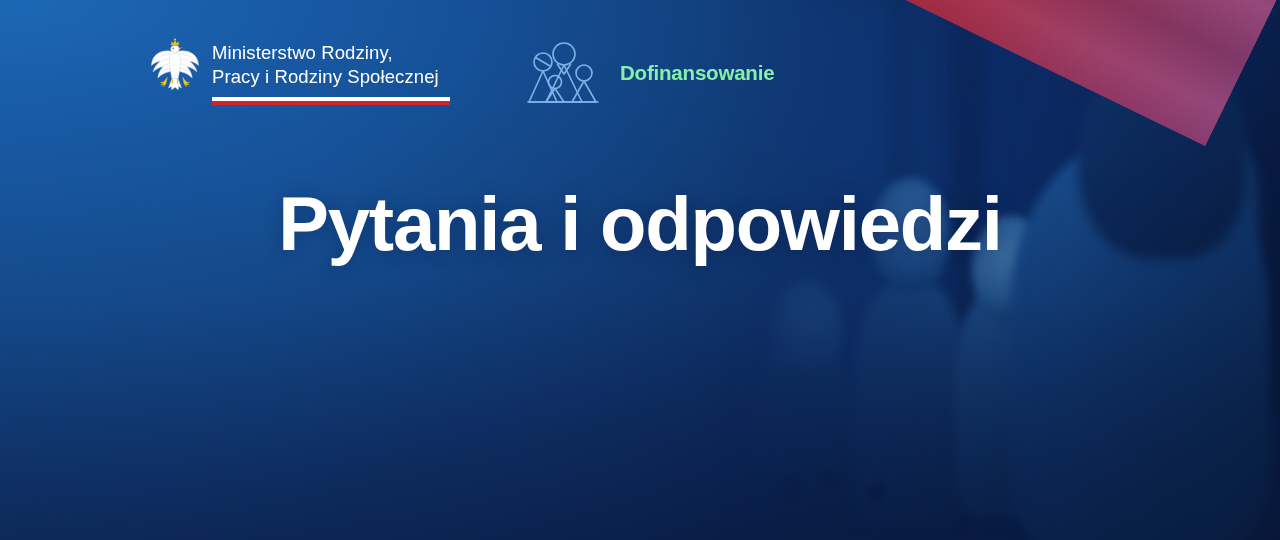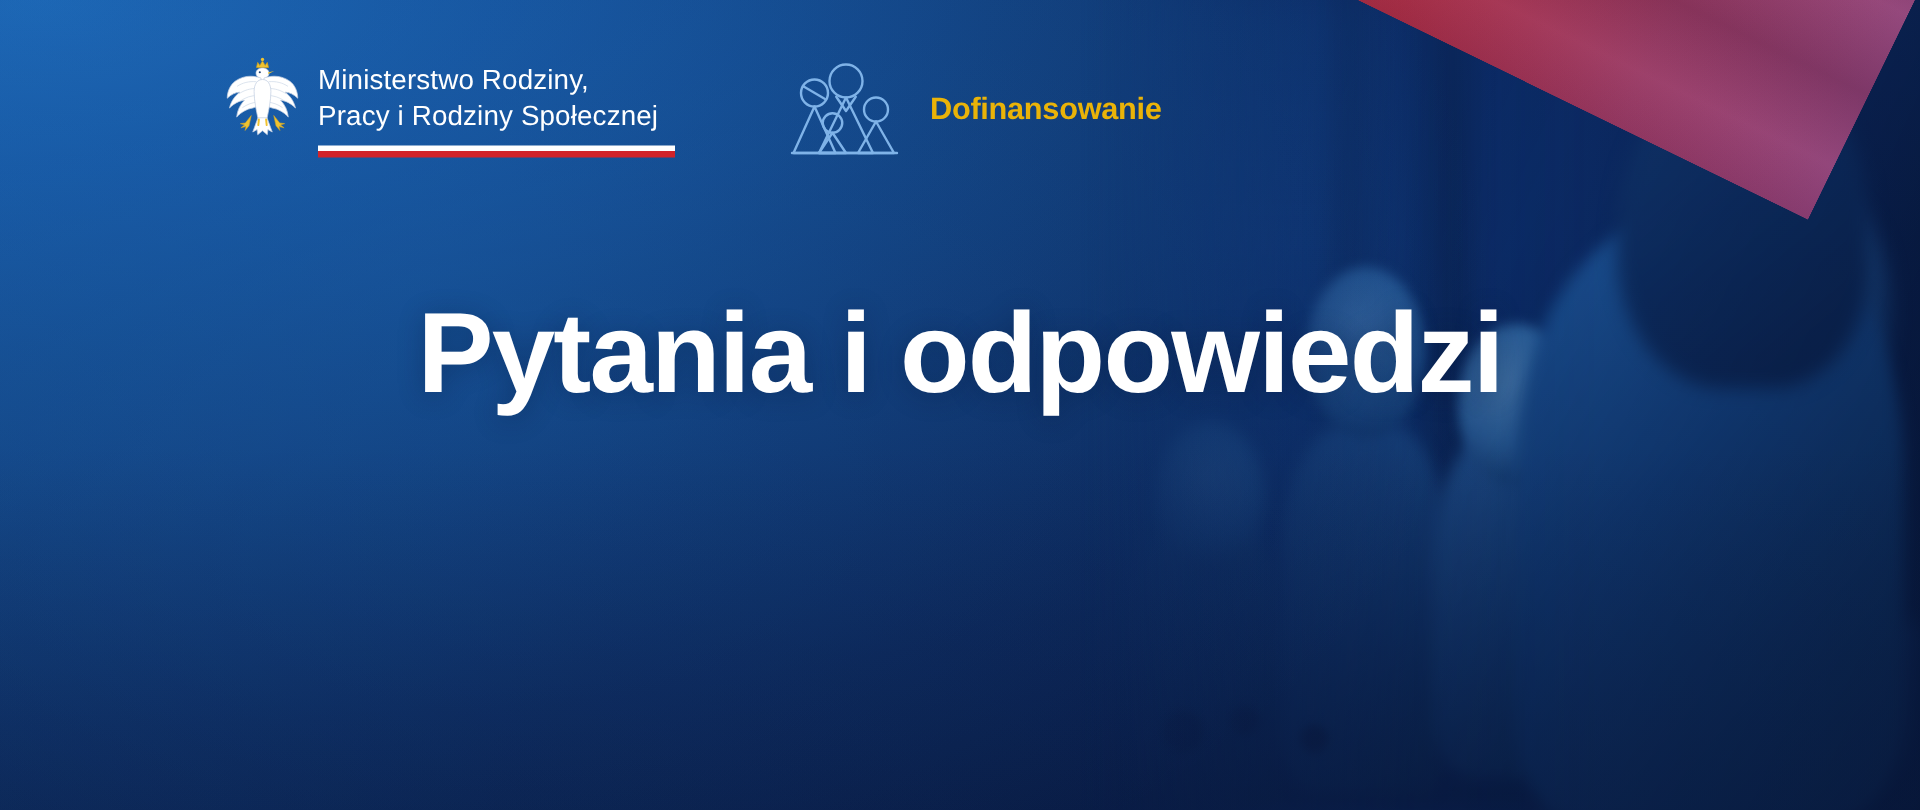--- a/index.html
+++ b/index.html
@@ -197,34 +197,34 @@
   .ministry-bar {
     margin-top: 8px;
     width: 238px;
     height: 8px;
     background: linear-gradient(to bottom, #ffffff 0 50%, #d1232a 50% 100%);
     border: 0;
   }
   .program-logo { display: flex; align-items: center; gap: 18px; padding-top: 4px; }
   .family-icon { width: 76px; height: 66px; flex: none; }
   .program-text {
-    color: #eab308;
+    color: #86efac;
     font-weight: bold;
     font-size: 20.5px;
     line-height: 26px;
     letter-spacing: -0.2px;
     white-space: nowrap;
   }
 
   
   .headline {
     position: absolute;
     left: 0;
     right: 0;
-    top: 192px;
+    top: 180px;
     text-align: center;
     color: #ffffff;
     font-weight: bold;
     font-size: 76px;
     line-height: 88px;
     letter-spacing: -1.2px;
     text-shadow: 0 2px 18px rgba(6,22,56,0.32);
   }
   .headline-line { display: block; }
 </style>

